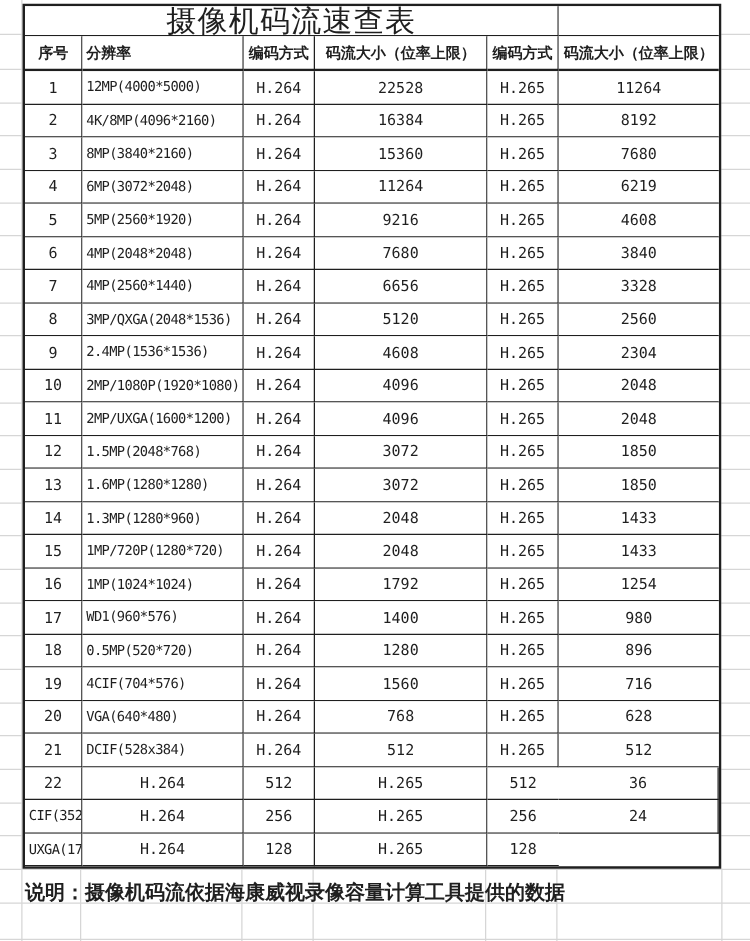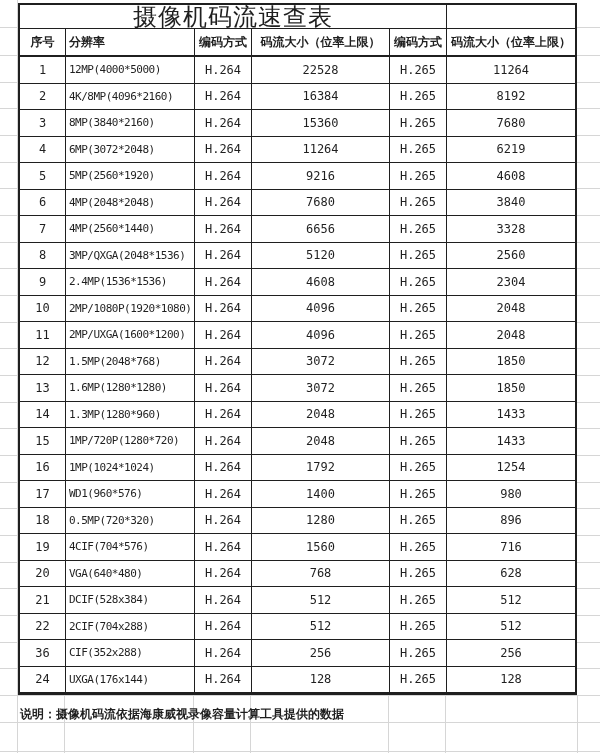--- a/index.html
+++ b/index.html
@@ -48,21 +48,21 @@
     letter-spacing:1px;
   }
   .title-spacer { grid-column:6 / 7; }
   .hdr { font-weight:bold; border-bottom-width:2px; }
   .mono { font-family:"DejaVu Sans Mono","Liberation Mono",monospace; }
   .res { font-size:11px; letter-spacing:-0.5px; }
 
   .note {
     position:absolute; left:20px; top:700px; height:29px;
     display:flex; align-items:center;
-    font-weight:bold; font-size:12px;
+    font-weight:bold; font-size:16px;
     white-space:nowrap;
     z-index:3;
   }
 </style>
 </head>
 <body>
 
 <div class="sheet">
 
   <div id="gridlines">
@@ -210,21 +210,21 @@
       <div class="cell center mono">1792</div>
       <div class="cell center mono">H.265</div>
       <div class="cell center mono lastcol">1254</div>
       <div class="cell center mono">17</div>
       <div class="cell left mono res">WD1(960*576)</div>
       <div class="cell center mono">H.264</div>
       <div class="cell center mono">1400</div>
       <div class="cell center mono">H.265</div>
       <div class="cell center mono lastcol">980</div>
       <div class="cell center mono">18</div>
-      <div class="cell left mono res">0.5MP(720*320)</div>
+      <div class="cell left mono res">0.5MP(520*720)</div>
       <div class="cell center mono">H.264</div>
       <div class="cell center mono">1280</div>
       <div class="cell center mono">H.265</div>
       <div class="cell center mono lastcol">896</div>
       <div class="cell center mono">19</div>
       <div class="cell left mono res">4CIF(704*576)</div>
       <div class="cell center mono">H.264</div>
       <div class="cell center mono">1560</div>
       <div class="cell center mono">H.265</div>
       <div class="cell center mono lastcol">716</div>
@@ -234,21 +234,20 @@
       <div class="cell center mono">768</div>
       <div class="cell center mono">H.265</div>
       <div class="cell center mono lastcol">628</div>
       <div class="cell center mono">21</div>
       <div class="cell left mono res">DCIF(528x384)</div>
       <div class="cell center mono">H.264</div>
       <div class="cell center mono">512</div>
       <div class="cell center mono">H.265</div>
       <div class="cell center mono lastcol">512</div>
       <div class="cell center mono">22</div>
-      <div class="cell left mono res">2CIF(704x288)</div>
       <div class="cell center mono">H.264</div>
       <div class="cell center mono">512</div>
       <div class="cell center mono">H.265</div>
       <div class="cell center mono lastcol">512</div>
       <div class="cell center mono">36</div>
       <div class="cell left mono res">CIF(352x288)</div>
       <div class="cell center mono">H.264</div>
       <div class="cell center mono">256</div>
       <div class="cell center mono">H.265</div>
       <div class="cell center mono lastcol">256</div>

